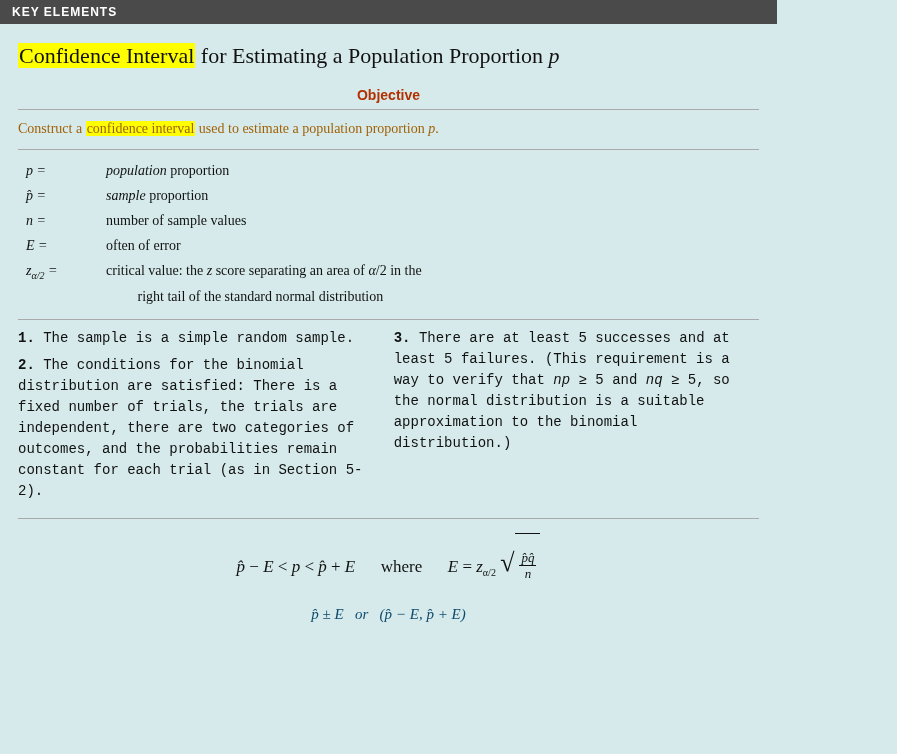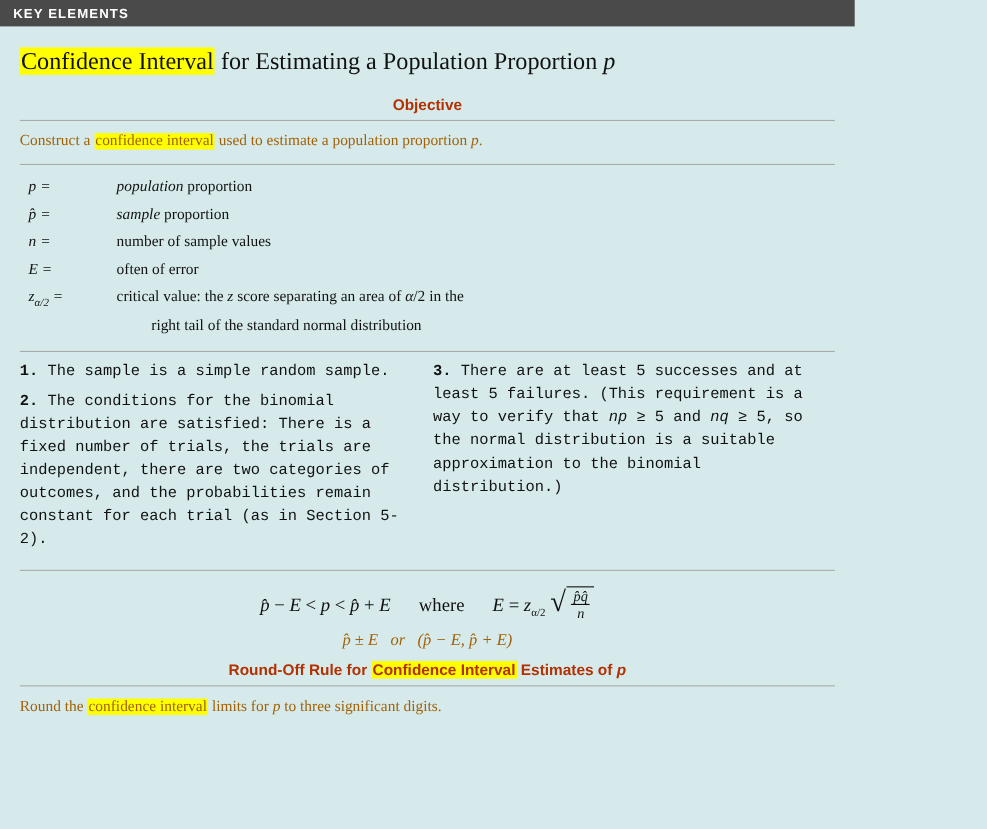--- a/index.html
+++ b/index.html
@@ -102,35 +102,35 @@
       text-align: center;
       font-size: 17px;
       margin: 12px 0 10px 0;
       color: #111;
     }
     .formula-inline {
       text-align: center;
       font-size: 15px;
       margin: 6px 0;
       font-style: italic;
-      color: #a16207;
+      color: #0c4a6e;
     }
     .sqrt-container {
       display: inline-flex;
       align-items: center;
       position: relative;
     }
     .sqrt-symbol {
       font-size: 26px;
       line-height: 1;
       margin-right: 1px;
     }
     .sqrt-content {
       border-top: 1.5px solid #111;
-      padding: 0 2px;
+      padding: 16px 2px;
       font-size: 15px;
       display: inline-block;
       position: relative;
       top: 2px;
     }
     .fraction {
       display: inline-flex;
       flex-direction: column;
       align-items: center;
       vertical-align: middle;
@@ -246,24 +246,15 @@
             </span>
           </span>
         </span>
       </div>
 
       <div class="formula-inline">
         <em>p̂</em> ± <em>E</em> &nbsp; or &nbsp; (<em>p̂</em> − <em>E</em>, <em>p̂</em> + <em>E</em>)
       </div>
     </div>
 
-    <div class="section-block">
-      <div class="section-header">
-        Round-Off Rule for <span class="highlight">Confidence Interval</span> Estimates of <em>p</em>
-      </div>
-      <hr class="section-divider">
-      <div class="body-text">
-        Round the <span class="highlight">confidence interval</span> limits for <em>p</em> to three significant digits.
-      </div>
-    </div>
 
   </div>
 </div>
 
 </body></html>

